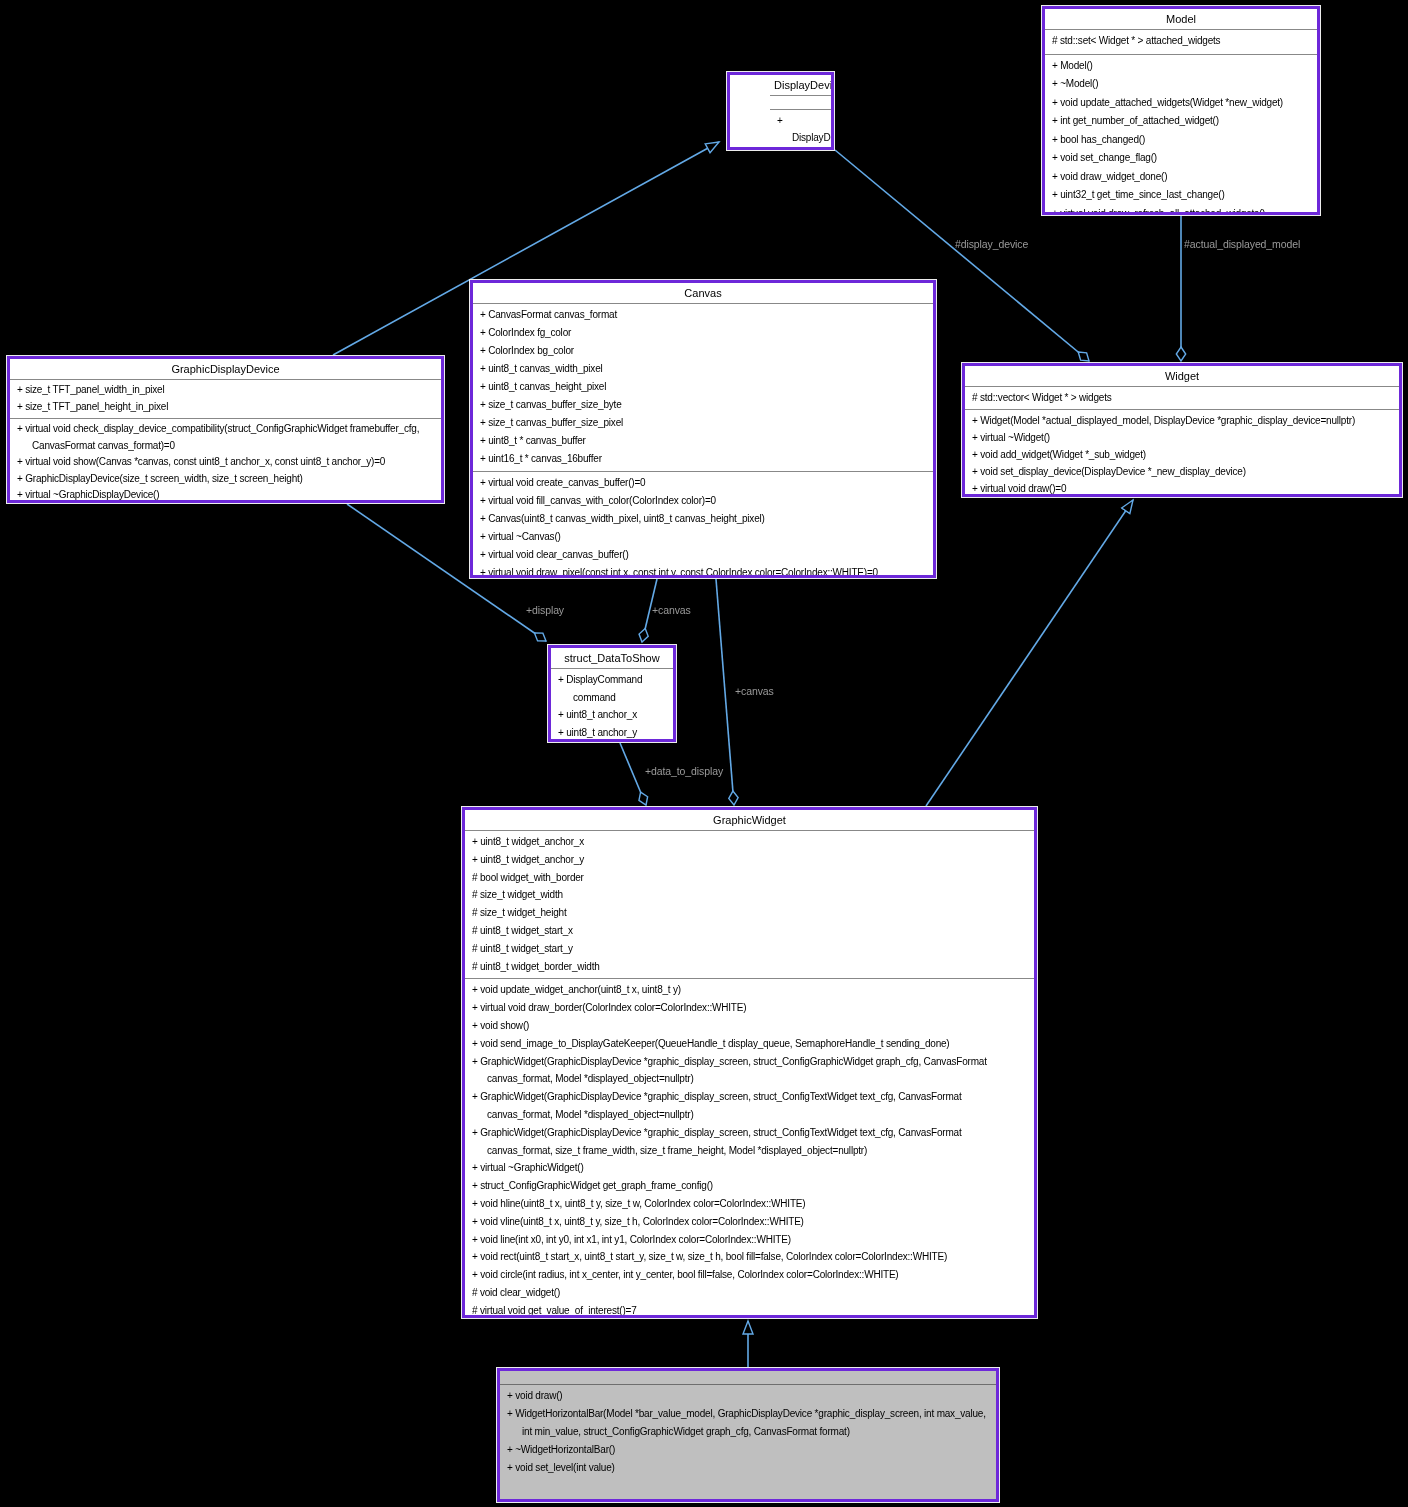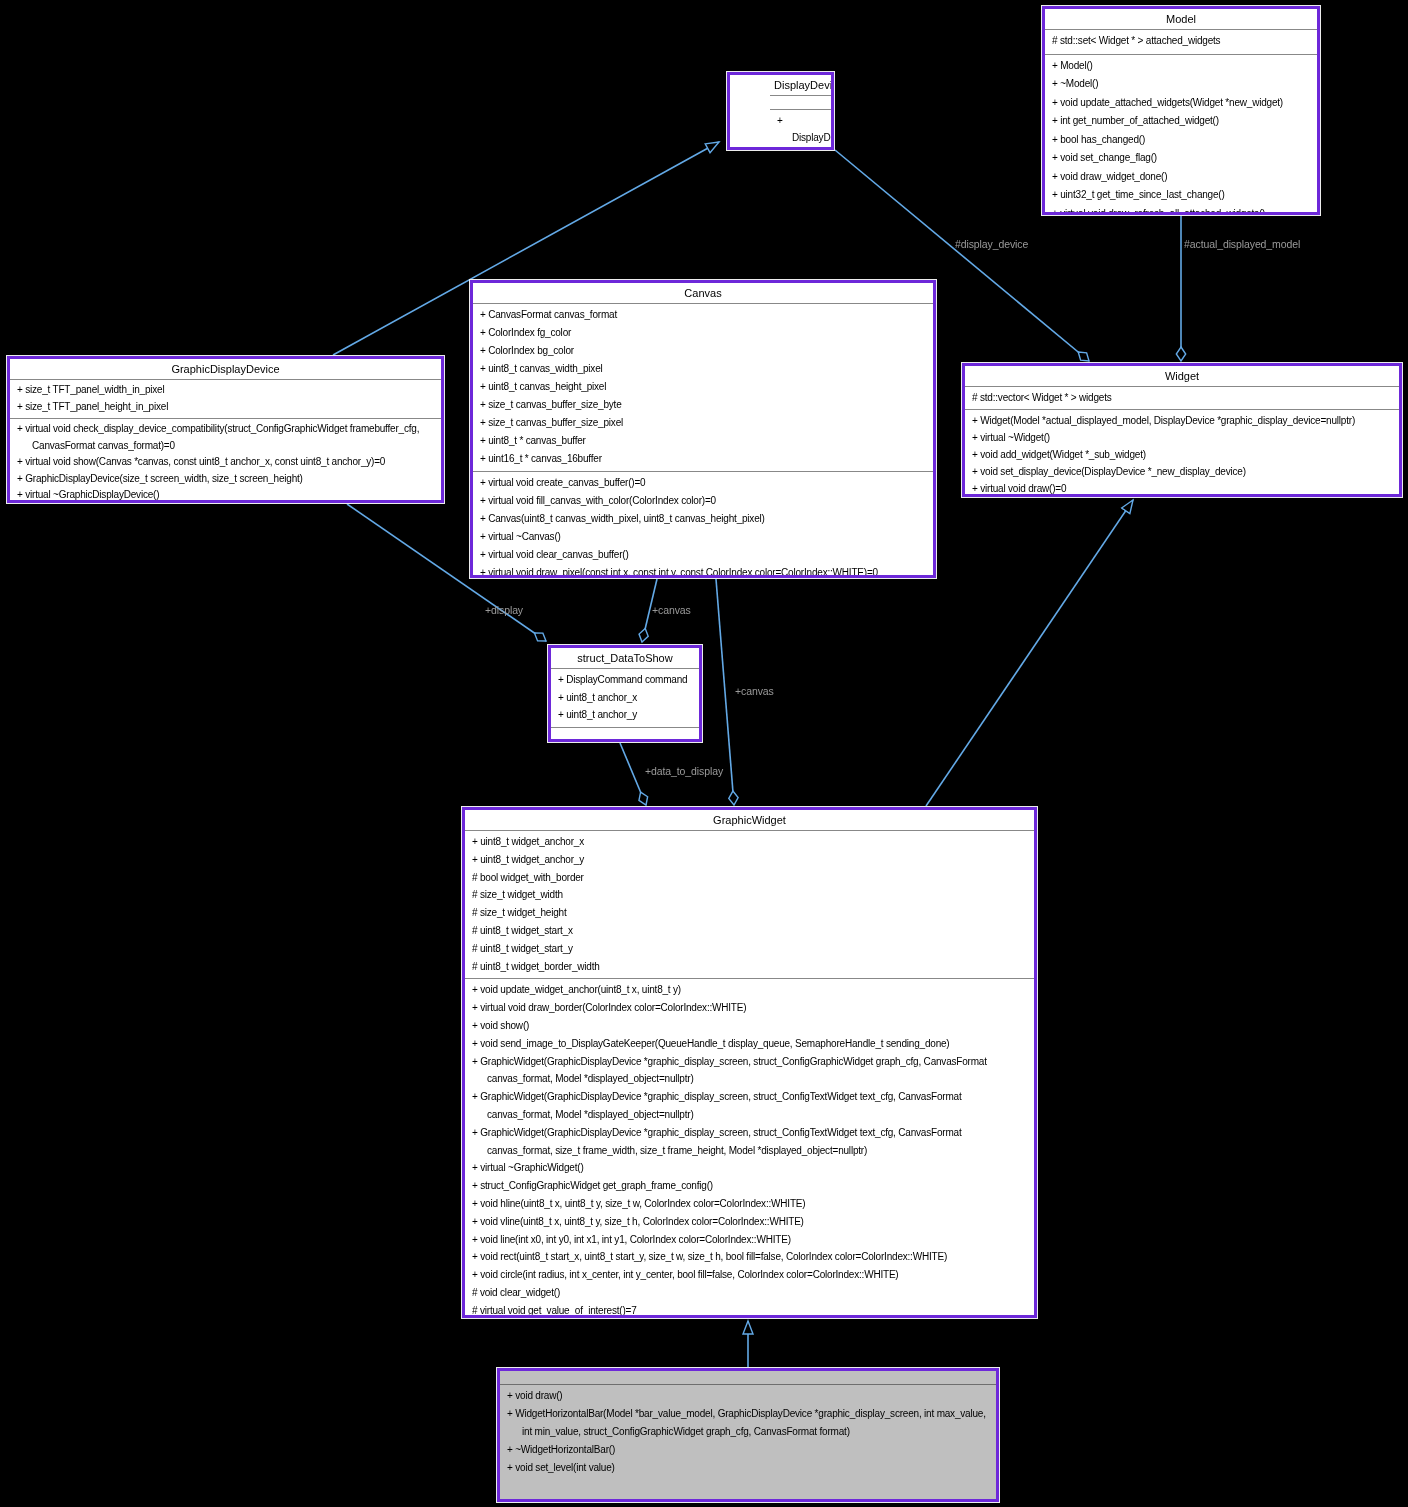--- a/index.html
+++ b/index.html
@@ -74,21 +74,21 @@
       <line data-name="edge-model-to-widget" x1="1181" y1="216" x2="1181" y2="361" stroke="#63a9e6" stroke-width="1.6" marker-end="url(#m-dia)"></line>
       <line data-name="edge-graphicdisplaydevice-to-structdatatoshow" x1="347" y1="504" x2="546" y2="641" stroke="#63a9e6" stroke-width="1.6" marker-end="url(#m-dia)"></line>
       <line data-name="edge-canvas-to-structdatatoshow" x1="657" y1="579" x2="642" y2="642" stroke="#63a9e6" stroke-width="1.6" marker-end="url(#m-dia)"></line>
       <line data-name="edge-canvas-to-graphicwidget" x1="716" y1="579" x2="734" y2="805" stroke="#63a9e6" stroke-width="1.6" marker-end="url(#m-dia)"></line>
       <line data-name="edge-structdatatoshow-to-graphicwidget" x1="620" y1="743" x2="646" y2="805" stroke="#63a9e6" stroke-width="1.6" marker-end="url(#m-dia)"></line>
       <line data-name="edge-graphicwidget-to-widget" x1="926" y1="806" x2="1133" y2="500" stroke="#63a9e6" stroke-width="1.6" marker-end="url(#m-tri)"></line>
       <line data-name="edge-widgethorizontalbar-to-graphicwidget" x1="748" y1="1367" x2="748" y2="1321" stroke="#63a9e6" stroke-width="1.6" marker-end="url(#m-tri)"></line>
     </svg>
 <div class="edge-label" data-name="edge-label-displaydevice-to-widget" style="left: 955px; top: 238px; color: rgb(154, 154, 154);">#display_device</div>
     <div class="edge-label" data-name="edge-label-model-to-widget" style="left: 1184px; top: 238px; color: rgb(154, 154, 154);">#actual_displayed_model</div>
-    <div class="edge-label" data-name="edge-label-graphicdisplaydevice-to-structdatatoshow" style="left: 485px; top: 604px; color: rgb(154, 154, 154);">+display</div>
+    <div class="edge-label" data-name="edge-label-graphicdisplaydevice-to-structdatatoshow" style="left: 526px; top: 604px; color: rgb(154, 154, 154);">+display</div>
     <div class="edge-label" data-name="edge-label-canvas-to-structdatatoshow" style="left: 652px; top: 604px; color: rgb(154, 154, 154);">+canvas</div>
     <div class="edge-label" data-name="edge-label-canvas-to-graphicwidget" style="left: 735px; top: 685px; color: rgb(154, 154, 154);">+canvas</div>
     <div class="edge-label" data-name="edge-label-structdatatoshow-to-graphicwidget" style="left: 645px; top: 765px; color: rgb(154, 154, 154);">+data_to_display</div>
     <div class="uml-class" data-name="class-model" style="left: 1042px; top: 6px; width: 278px; height: 209px;">
       <div class="cls-title" data-name="class-title">Model</div>
       <div class="sec" data-name="attribute-section">
         <div class="row" data-name="attribute-row"># std::set&lt; Widget * &gt; attached_widgets</div>
       </div>
       <div class="sec" data-name="method-section">
         <div class="row" data-name="method-row">+ Model()</div>
@@ -151,21 +151,21 @@
         <div class="row" data-name="attribute-row"># std::vector&lt; Widget * &gt; widgets</div>
       </div>
       <div class="sec" data-name="method-section">
         <div class="row" data-name="method-row">+ Widget(Model *actual_displayed_model, DisplayDevice *graphic_display_device=nullptr)</div>
         <div class="row" data-name="method-row">+ virtual ~Widget()</div>
         <div class="row" data-name="method-row">+ void add_widget(Widget *_sub_widget)</div>
         <div class="row" data-name="method-row">+ void set_display_device(DisplayDevice *_new_display_device)</div>
         <div class="row" data-name="method-row">+ virtual void draw()=0</div>
       </div>
     </div>
-    <div class="uml-class" data-name="class-structdatatoshow" style="left: 548px; top: 645px; width: 154px; height: 97px;">
+    <div class="uml-class" data-name="class-structdatatoshow" style="left: 548px; top: 645px; width: 128px; height: 97px;">
       <div class="cls-title" data-name="class-title">struct_DataToShow</div>
       <div class="sec" data-name="attribute-section">
         <div class="row" data-name="attribute-row">+ DisplayCommand command</div>
         <div class="row" data-name="attribute-row">+ uint8_t anchor_x</div>
         <div class="row" data-name="attribute-row">+ uint8_t anchor_y</div>
       </div>
       <div class="sec empty" data-name="method-section"></div>
     </div>
     <div class="uml-class" data-name="class-graphicwidget" style="left: 462px; top: 807px; width: 575px; height: 511px;">
       <div class="cls-title" data-name="class-title">GraphicWidget</div>

